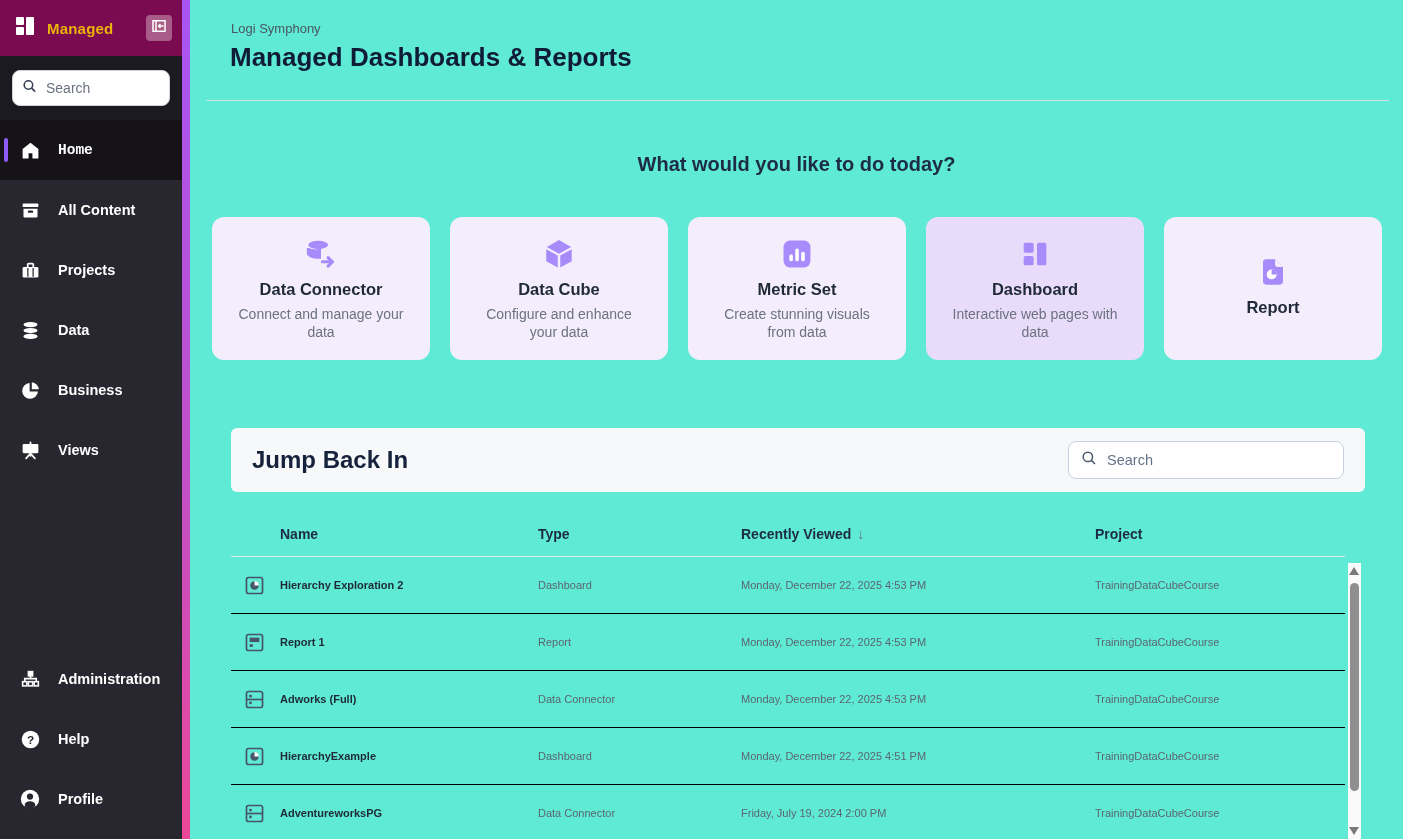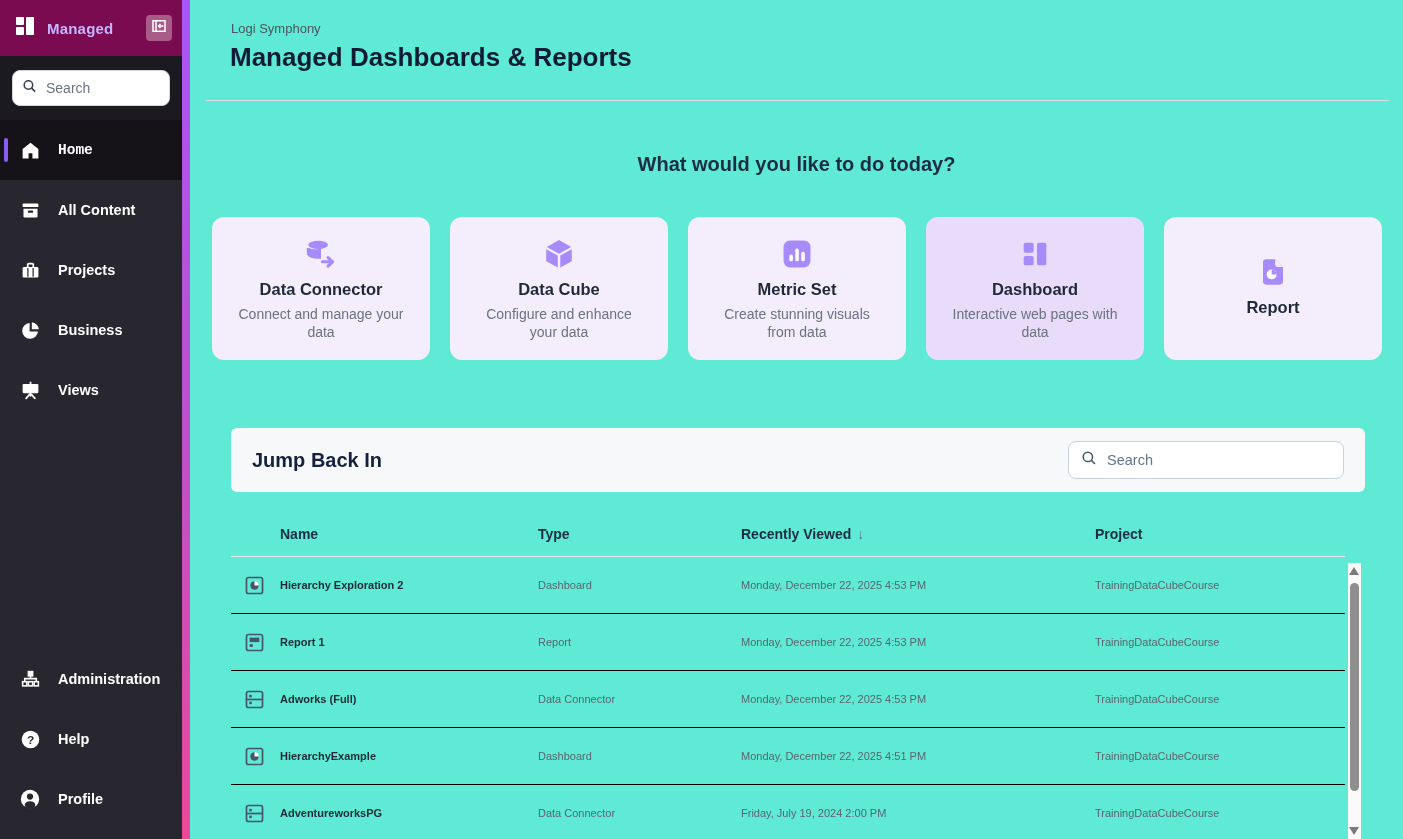--- a/index.html
+++ b/index.html
@@ -6,21 +6,21 @@
   html,body { width:1403px; height:839px; overflow:hidden; }
   body { font-family:"Liberation Sans", sans-serif; background:#fff; }
   .app { position:relative; width:1403px; height:839px; background:#fff; overflow:hidden; }
 
   
   .sidebar { position:absolute; left:0; top:0; width:182px; height:839px; background:#28262e; }
   .edge-strip { position:absolute; left:182px; top:0; width:8px; height:839px;
                 background:linear-gradient(180deg,#a855f7 0%,#c050c8 55%,#ec4899 100%); }
   .sidebar-header { height:56px; background:#7b0b50; display:flex; align-items:center;
                     padding:0 10px 0 13px; gap:10px; }
-  .brand-label { color:#c4b5fd; font-weight:bold; font-size:15px; flex:1; letter-spacing:.2px; }
+  .brand-label { color:#eab308; font-weight:bold; font-size:15px; flex:1; letter-spacing:.2px; }
   .collapse-btn { width:26px; height:26px; background:#a75d88; border-radius:4px;
                   display:flex; align-items:center; justify-content:center; cursor:pointer; }
   .sidebar-search { height:64px; background:#1c1a21; display:flex; align-items:center; padding:0 12px; }
   .search-wrap { position:relative; width:100%; }
   .search-wrap .mag { position:absolute; left:9px; top:50%; transform:translateY(-50%); }
   .side-search-input { width:100%; height:36px; border:1px solid #d1d5db; border-radius:8px;
                        background:#fff; padding:0 10px 0 33px; font-size:14px; color:#374151;
                        font-family:"Liberation Sans", sans-serif; outline:none; }
   .side-search-input::placeholder { color:#6b7280; }
   .nav { }
@@ -44,21 +44,21 @@
   .card { flex:1; background:#f4edfc; border-radius:12px; display:flex; flex-direction:column;
           align-items:center; justify-content:center; text-align:center; padding:10px; cursor:pointer; }
   .card.highlighted { background:#e9dcfa; }
   .card-icon { height:36px; display:flex; align-items:center; justify-content:center; margin-bottom:8px; }
   .card-title { font-size:16.5px; font-weight:bold; color:#1f2937; margin-bottom:7px; }
   .card-desc { font-size:14px; color:#6b7280; line-height:1.25; max-width:168px; }
 
   .jump-bar { position:absolute; left:41px; top:428px; width:1134px; height:64px; background:#f6f8fa;
               border-radius:6px; display:flex; align-items:center; justify-content:space-between;
               padding:0 21px; }
-  .jump-title { font-size:20px; font-weight:bold; color:#16213c; }
+  .jump-title { font-size:24px; font-weight:bold; color:#16213c; }
   .jump-search { position:relative; width:276px; }
   .jump-search .mag { position:absolute; left:12px; top:50%; transform:translateY(-50%); }
   .jump-search-input { width:100%; height:38px; border:1px solid #c9d2dc; border-radius:8px;
                        background:#fff; padding:0 10px 0 38px; font-size:14.5px; color:#374151;
                        font-family:"Liberation Sans", sans-serif; outline:none; }
   .jump-search-input::placeholder { color:#64748b; }
 
   .table { position:absolute; left:41px; top:512px; width:1114px; }
   .thead, .trow { display:grid; grid-template-columns:35px 258px 203px 354px 1fr;
                   align-items:center; padding-left:14px; }
@@ -143,20 +143,32 @@
       <div class="nav-item">
         <span class="nav-icon">
           <svg width="21" height="21" viewBox="0 0 24 24">
             <rect x="8.8" y="4" width="6.4" height="5" rx="1.2" fill="none" stroke="#fff" stroke-width="2"></rect>
             <rect x="3" y="8" width="18" height="12" rx="1.5" fill="#fff"></rect>
             <line x1="9" y1="9" x2="9" y2="19" stroke="#28262e" stroke-width="1.4"></line>
             <line x1="15" y1="9" x2="15" y2="19" stroke="#28262e" stroke-width="1.4"></line>
           </svg>
         </span>
         <span>Projects</span>
+      </div>
+      <div class="nav-item">
+        <span class="nav-icon">
+          <svg width="21" height="21" viewBox="0 0 24 24">
+              <g fill="#fff">
+            <ellipse cx="12" cy="5.2" rx="8" ry="3"></ellipse>
+                <ellipse cx="12" cy="12" rx="8" ry="3"></ellipse>
+                <ellipse cx="12" cy="18.8" rx="8" ry="3"></ellipse>
+          </g>
+            </svg>
+        </span>
+        <span>Data</span>
       </div>
       <div class="nav-item">
         <span class="nav-icon">
           <svg width="21" height="21" viewBox="0 0 24 24">
             <path d="M11 3.5A9 9 0 1 0 20.5 13H11Z" fill="#fff"></path>
             <path d="M13.5 2.5a9 9 0 0 1 8 8h-8Z" fill="#fff"></path>
           </svg>
         </span>
         <span>Business</span>
       </div>

